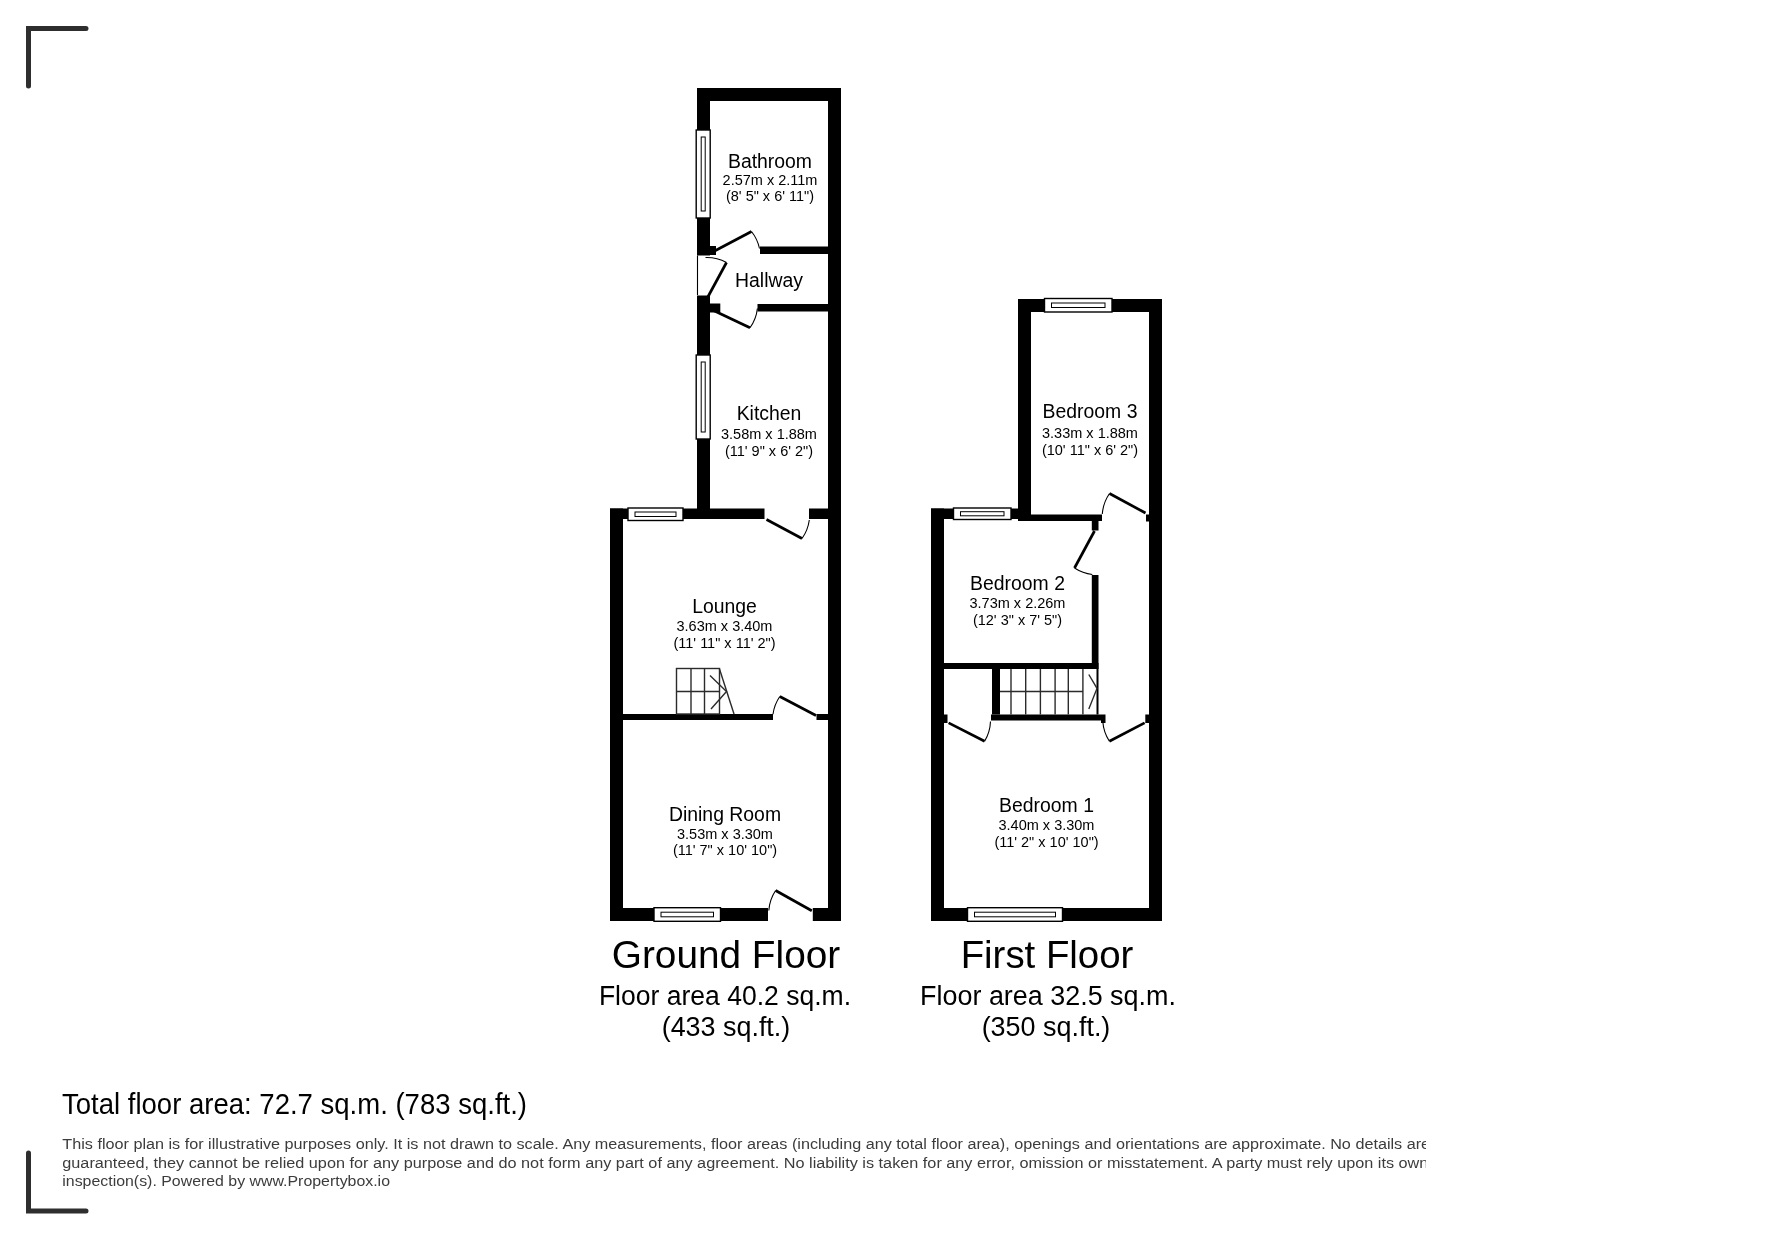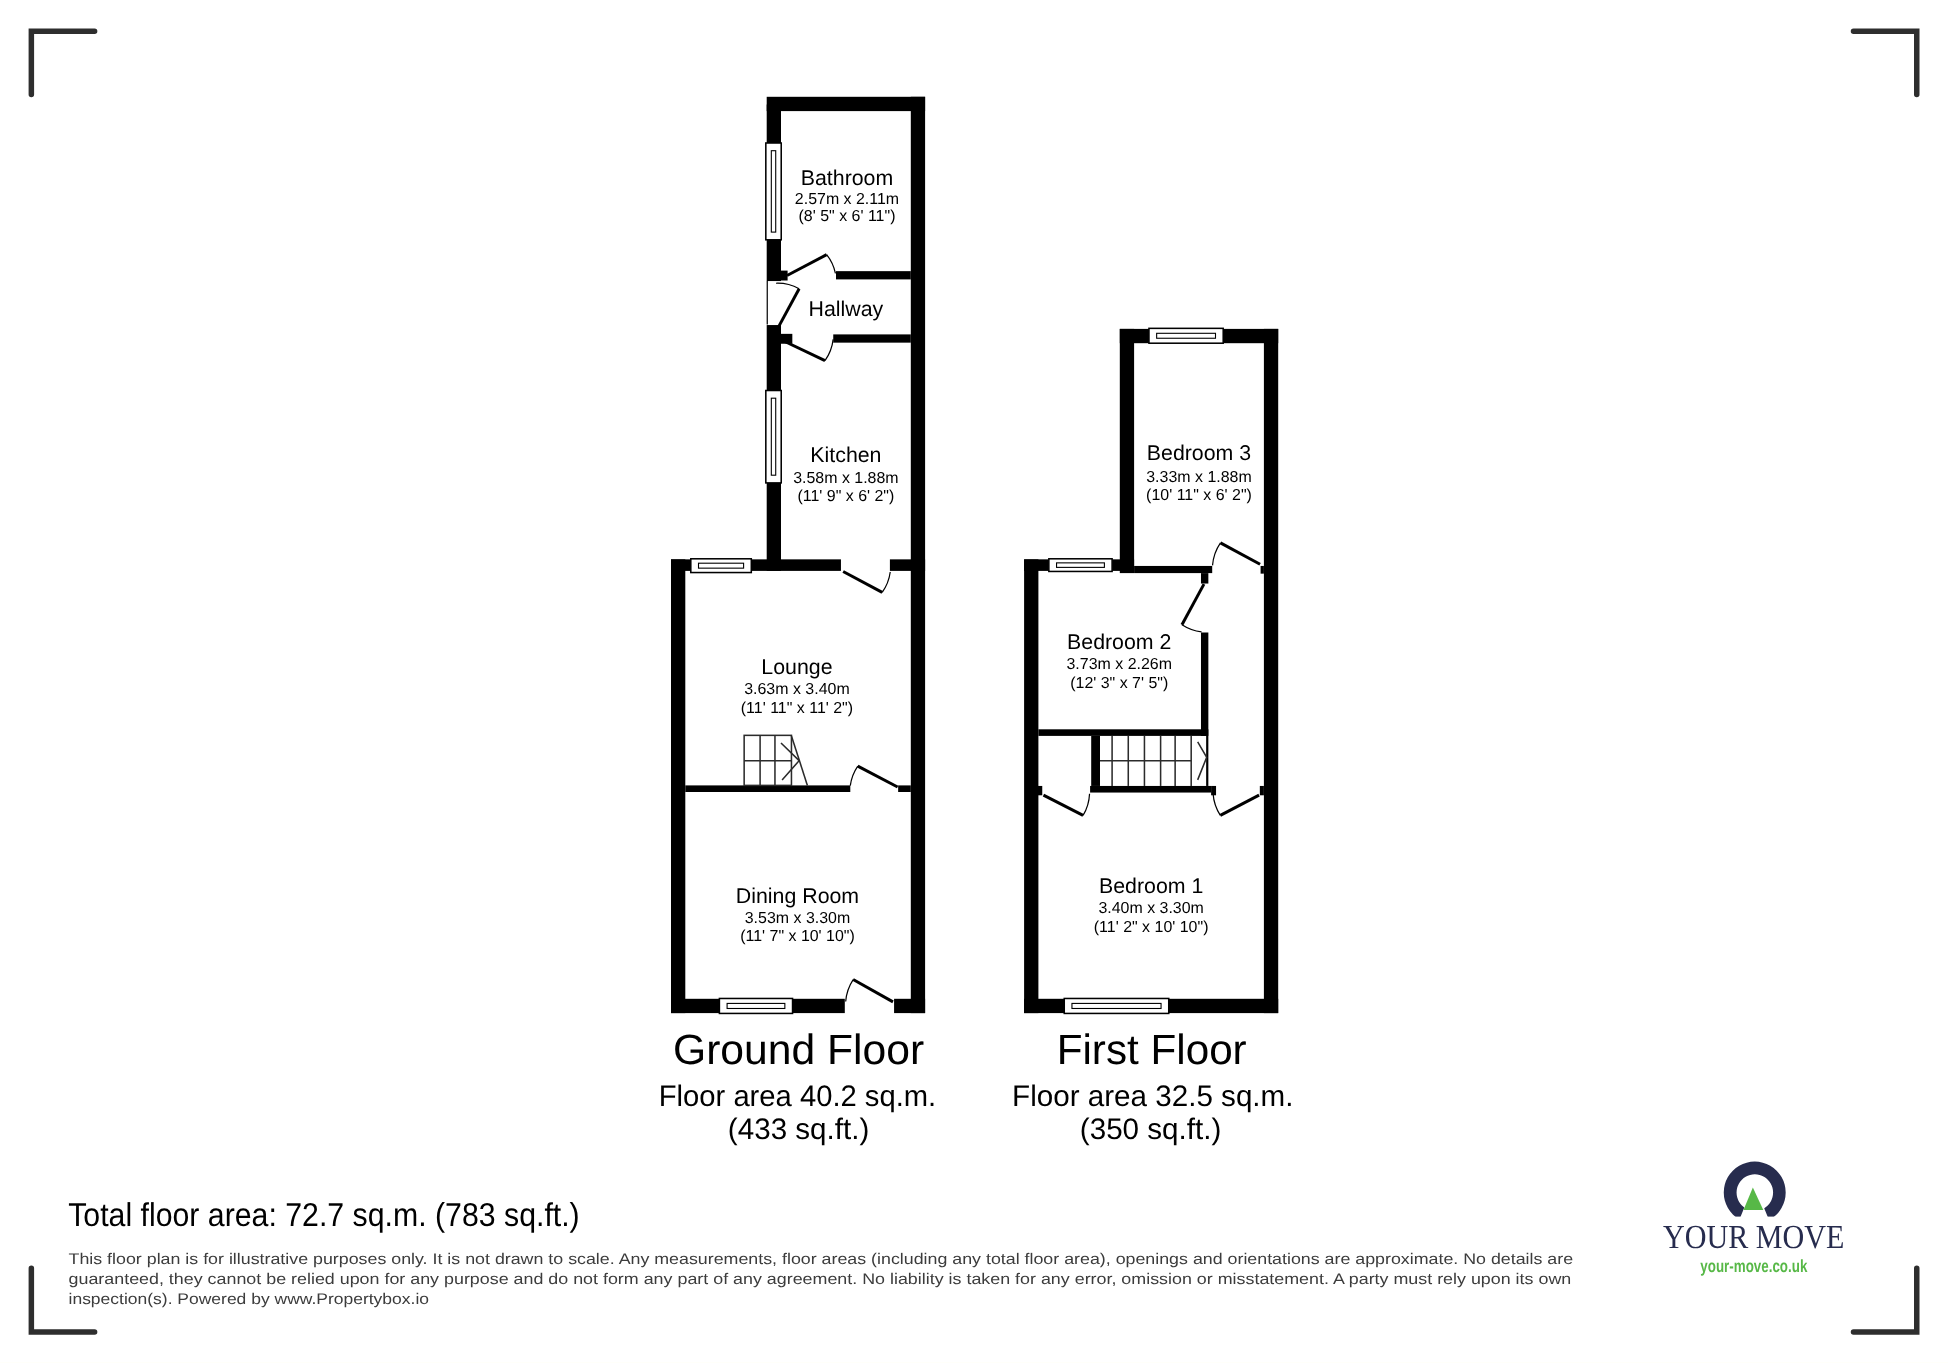--- a/index.html
+++ b/index.html
@@ -1,16 +1,16 @@
 <!DOCTYPE html>
 <html><head>
 <meta charset="utf-8">
 <style>
 html,body{margin:0;padding:0;background:#fff;}
-#canvas{position:relative;width:1771px;height:1239px;background:#fef9c3;overflow:hidden;font-family:"Liberation Sans",sans-serif;}
+#canvas{position:relative;width:1426px;height:1239px;background:#fef9c3;overflow:hidden;font-family:"Liberation Sans",sans-serif;}
 svg text{font-family:"Liberation Sans",sans-serif;}
 </style>
 </head>
 <body>
 <div id="canvas">
 <svg width="1771" height="1239" viewBox="0 0 1771 1239" xmlns="http://www.w3.org/2000/svg">
 
 <rect x="0" y="0" width="1771" height="1239" fill="#ffffff"></rect>
 
 <path d="M 28.5 86 L 28.5 28.5 L 86 28.5" fill="none" stroke="#2e2e2e" stroke-width="5" stroke-linecap="round"></path>

